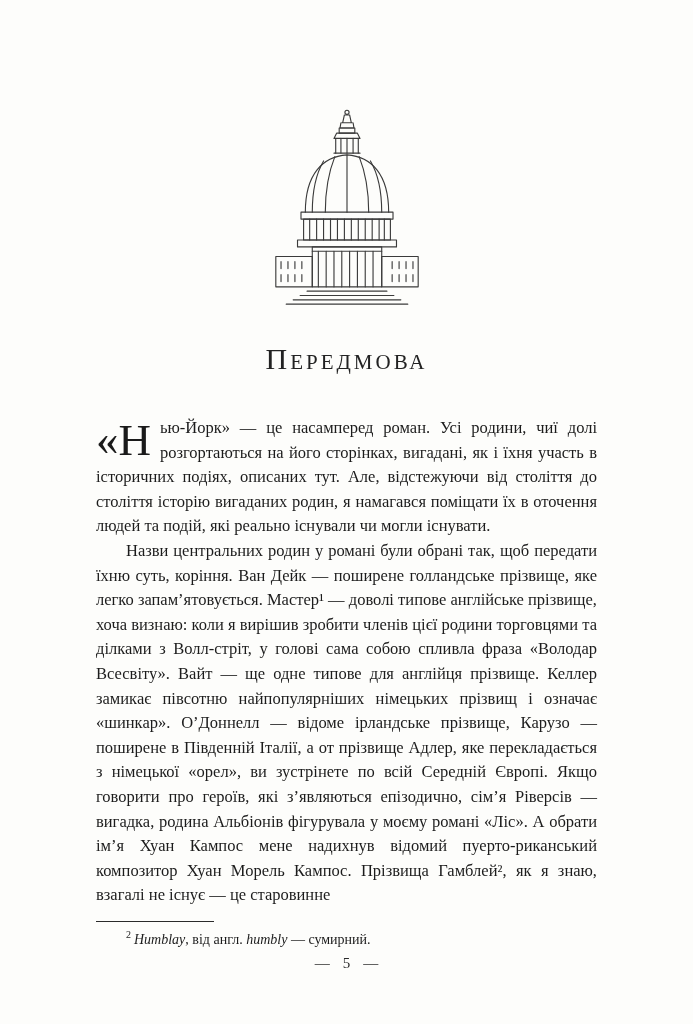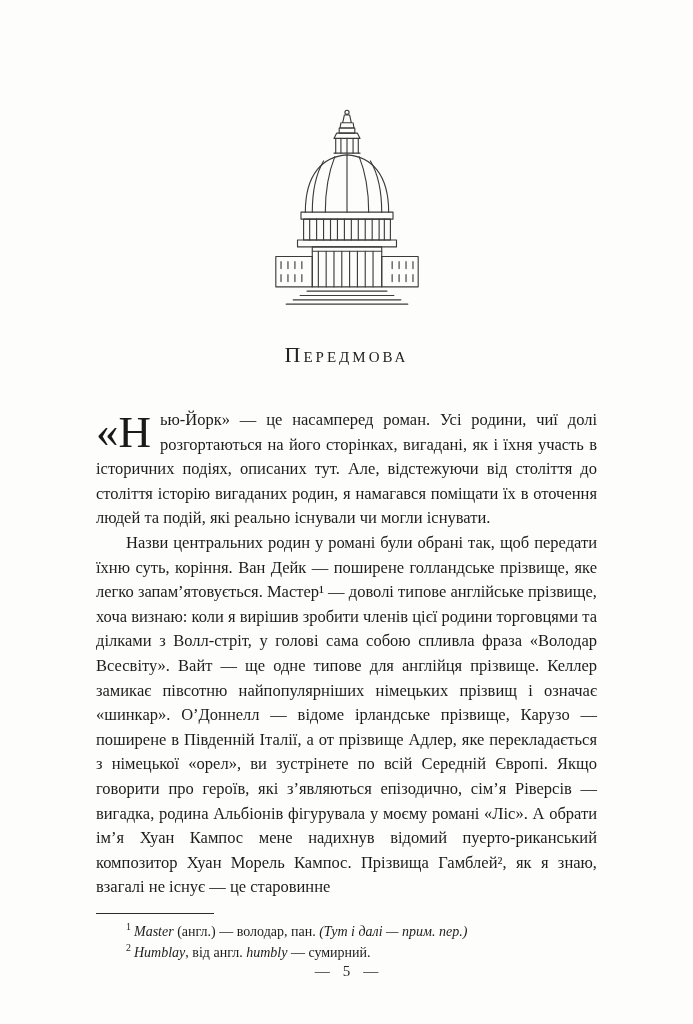--- a/index.html
+++ b/index.html
@@ -30,21 +30,21 @@
     align-items: flex-end;
     justify-content: center;
   }
 
   
   .chapter-title {
     margin-top: 30px;
     text-align: center;
     font-weight: normal;
     font-variant: small-caps;
-    font-size: 22px;
+    font-size: 30px;
     letter-spacing: 3px;
     color: #222;
   }
 
   
   .body-text {
     margin-top: 40px;
     font-size: 16.5px;
     line-height: 24.6px;
     text-align: justify;
@@ -148,21 +148,20 @@
 
   <h1 class="chapter-title">Передмова</h1>
 
   <div class="body-text">
     <p class="para"><span class="dropcap">«Н</span><span>ью-Йорк» — це насамперед роман. Усі родини, чиї долі розгортаються на його сторінках, вигадані, як і їхня участь в історичних подіях, описаних тут. Але, відстежуючи від століття до століття історію вигаданих родин, я намагався поміщати їх в оточення людей та подій, які реально існували чи могли існувати.</span></p>
     <p class="para indent">Назви центральних родин у романі були обрані так, щоб передати їхню суть, коріння. Ван Дейк — поширене голландське прізвище, яке легко запам’ятовується. Мастер¹ — доволі типове англійське прізвище, хоча визнаю: коли я вирішив зробити членів цієї родини торговцями та ділками з Волл-стріт, у голові сама собою спливла фраза «Володар Всесвіту». Вайт — ще одне типове для англійця прізвище. Келлер замикає півсотню найпопулярніших німецьких прізвищ і означає «шинкар». О’Доннелл — відоме ірландське прізвище, Карузо — поширене в Південній Італії, а от прізвище Адлер, яке перекладається з німецької «орел», ви зустрінете по всій Середній Європі. Якщо говорити про героїв, які з’являються епізодично, сім’я Ріверсів — вигадка, родина Альбіонів фігурувала у моєму романі «Ліс». А обрати ім’я Хуан Кампос мене надихнув відомий пуерто-риканський композитор Хуан Морель Кампос. Прізвища Гамблей², як я знаю, взагалі не існує — це старовинне</p>
   </div>
 
   <hr class="footnote-rule">
   <div class="footnotes">
-    <p class="footnote"><span class="fn-marker">1</span><span><span style="font-style: italic;">Master</span><span> (англ.) — володар, пан. </span><span style="font-style: italic;">(Тут і далі — прим. пер.)</span></span></p>
     <p class="footnote"><span class="fn-marker">2</span><span><span style="font-style: italic;">Humblay</span><span>, від англ. </span><span style="font-style: italic;">humbly</span><span> — сумирний.</span></span></p>
   </div>
 
   <div class="footer">
     <span>—</span>
     <span class="page-num">5</span>
     <span>—</span>
   </div>
 
 </div>

